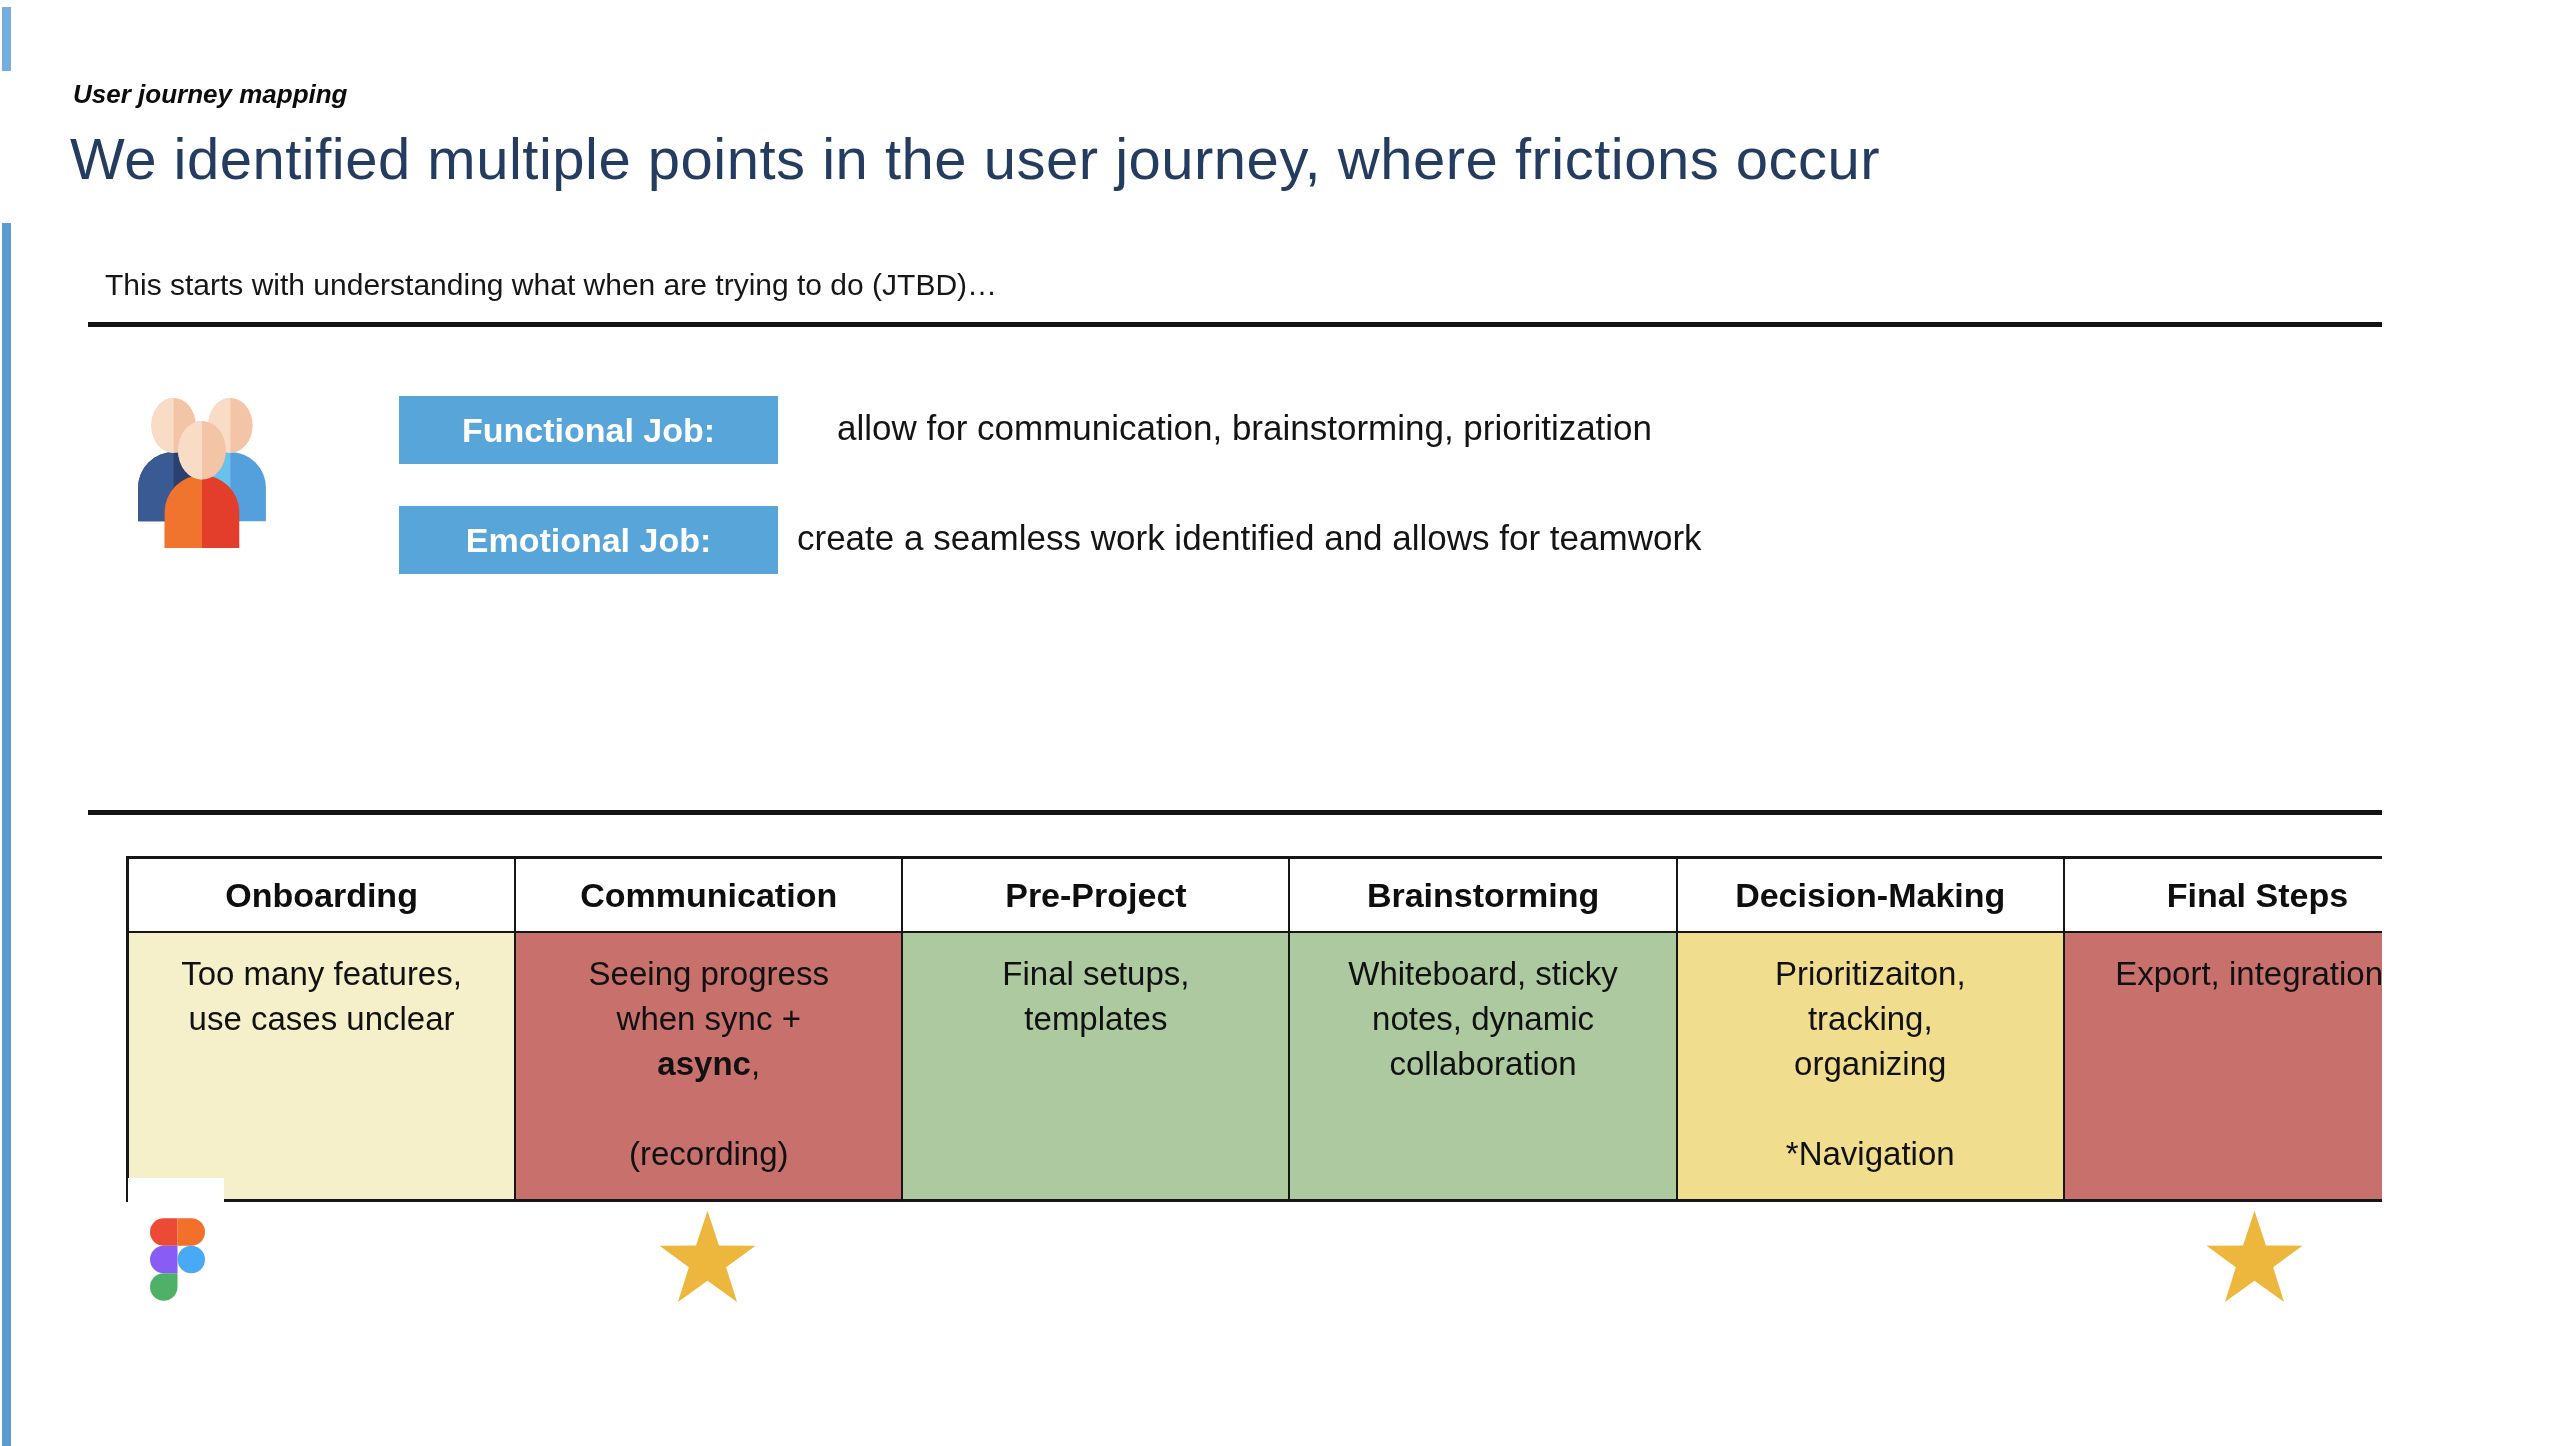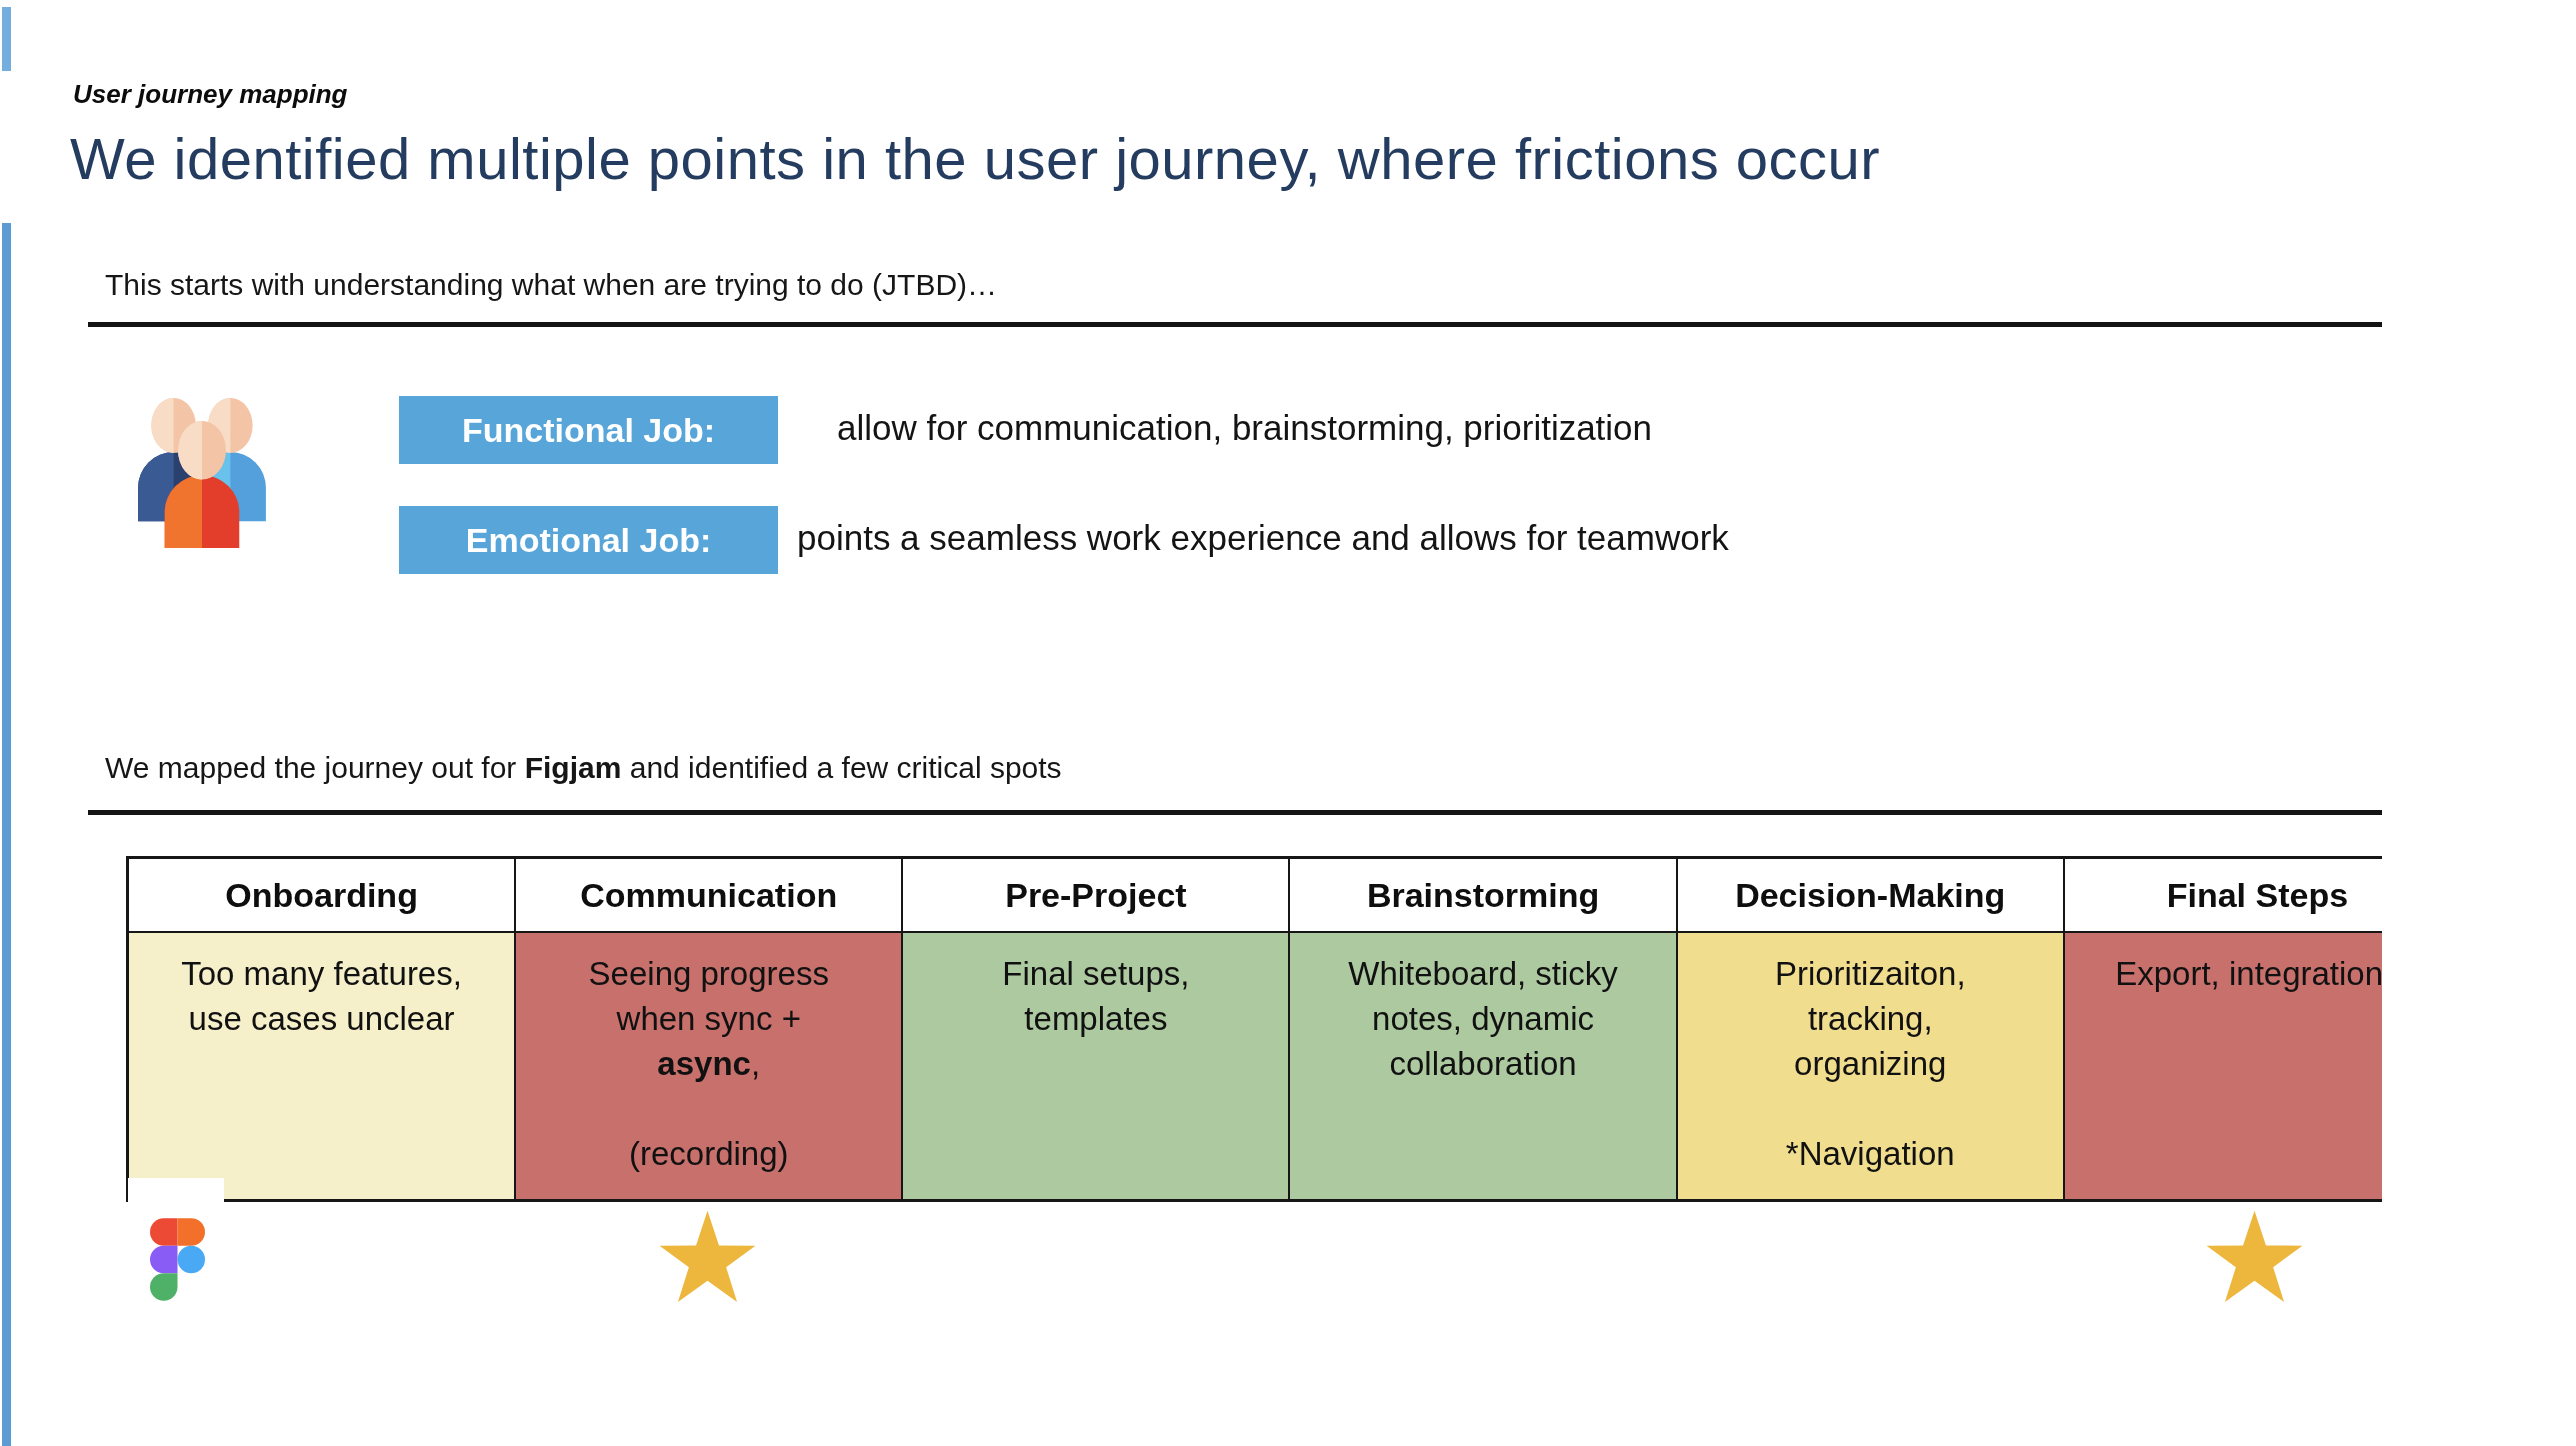--- a/index.html
+++ b/index.html
@@ -82,23 +82,22 @@
     <path d="M38 180 V140 A42 42 0 0 1 122 140 V180 Z" fill="var(--c-team-red)"></path>
     <path d="M38 180 V140 A42 42 0 0 1 80 98 V180 Z" fill="var(--c-team-orange)"></path>
     <ellipse class="skin" cx="80" cy="70" rx="27" ry="33"></ellipse>
     <path class="skinl" d="M80 37 A27 33 0 0 0 80 103 Z"></path>
   </svg>
 
   <div class="job-badge job-badge-1">Functional Job:</div>
   <div class="job-desc job-desc-1">allow for communication, brainstorming, prioritization</div>
 
   <div class="job-badge job-badge-2">Emotional Job:</div>
-  <div class="job-desc job-desc-2">points a seamless work experience and allows for teamwork</div>
+  <div class="job-desc job-desc-2">create a seamless work identified and allows for teamwork</div>
 
-  <div class="intro intro-journey"><span>We mapped the journey out for </span><b>Figjam</b><span> and identified a few critical spots</span></div>
   <div class="hr hr2"></div>
 
   <div class="jt">
     <div class="jt-row" id="jt-head">
         <div class="th">Onboarding</div>
         <div class="th">Communication</div>
         <div class="th">Pre-Project</div>
         <div class="th">Brainstorming</div>
         <div class="th">Decision-Making</div>
         <div class="th">Final Steps</div>

